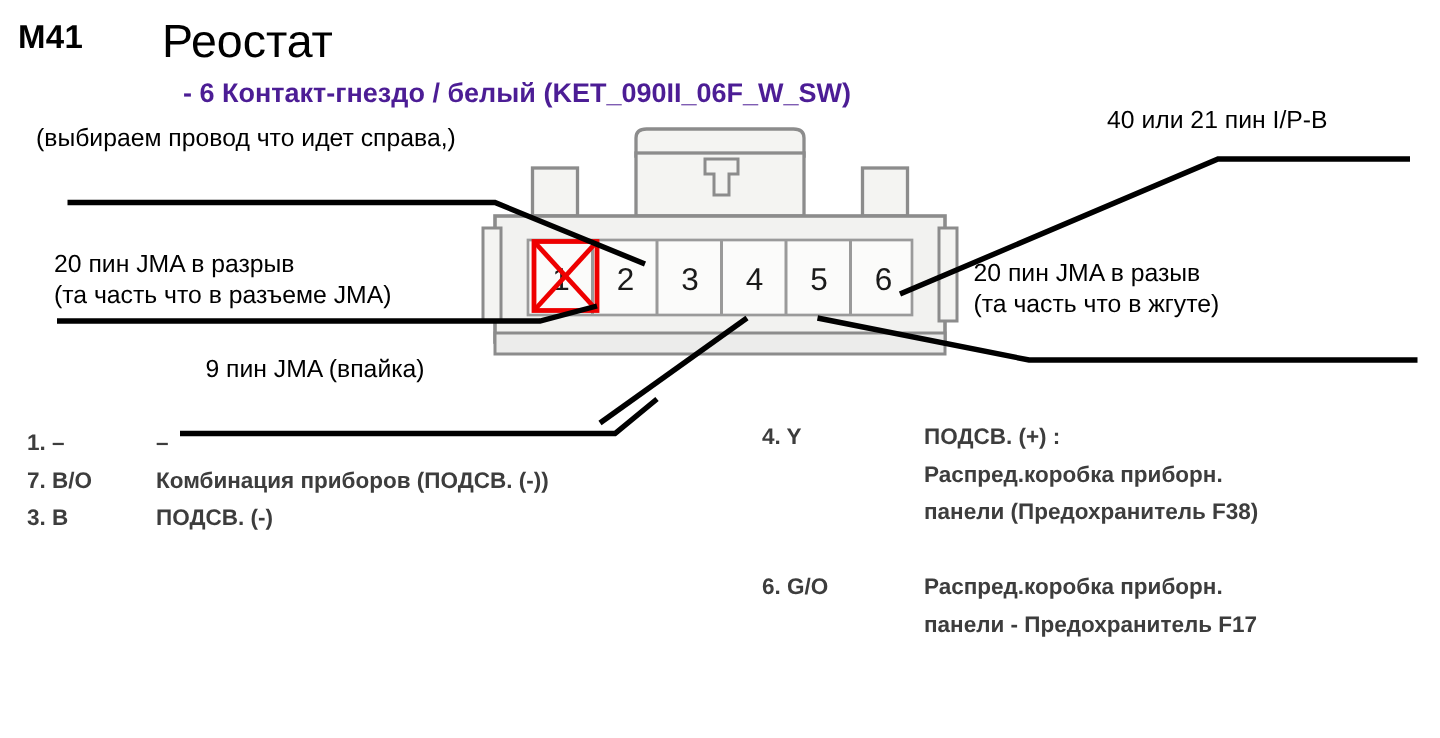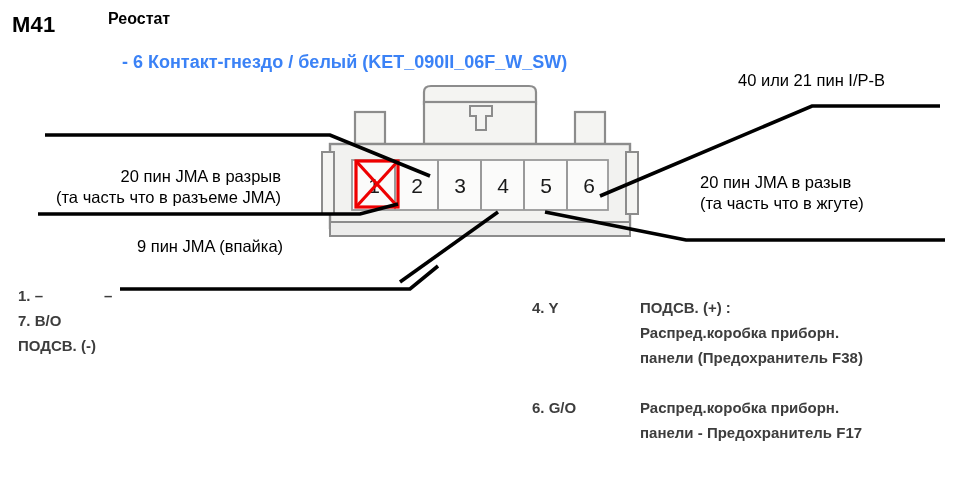--- a/index.html
+++ b/index.html
@@ -29,56 +29,56 @@
     left: 12px;
     top: 12px;
     font-size: 22px;
     font-weight: bold;
     letter-spacing: 0.2px;
   }
   .hdr-title {
     position: absolute;
     left: 108px;
     top: 10px;
-    font-size: 16px;
-    font-weight: bold;
+    font-size: 31px;
+    font-weight: normal;
   }
   .hdr-sub {
     position: absolute;
     left: 122px;
     top: 52px;
     font-size: 18px;
     font-weight: bold;
-    color: #3b82f6;
+    color: #4c1d95;
     white-space: nowrap;
   }
   
   .callout {
     position: absolute;
     font-size: 16.5px;
     line-height: 21px;
     white-space: nowrap;
   }
   .callout .ln { display: block; }
   .c-topleft   { left: 24px;  top: 82px; }
-  .c-midleft   { left: 56px;  top: 166px; text-align: right; }
+  .c-midleft   { left: 36px;  top: 166px; }
   .c-bottomcenter { left: 0px; top: 236px; width: 420px; text-align: center; }
   .c-topright  { left: 738px; top: 70px; }
-  .c-midright  { left: 700px; top: 172px; }
+  .c-midright  { left: 649px; top: 172px; }
   .c-bottomcenter .ln:first-child { }
   
   .legend {
     position: absolute;
     font-size: 15px;
     font-weight: bold;
     color: #3d3d3d;
     line-height: 25px;
   }
   .legend-left  { left: 18px;  top: 283px; }
-  .legend-right { left: 508px; top: 295px; margin-left: 24px; }
+  .legend-right { left: 508px; top: 279px; }
   .legend-row {
     display: flex;
     align-items: flex-start;
   }
   .legend-row .lr-pin {
     width: 86px;
     flex: 0 0 86px;
   }
   .legend-right .legend-row .lr-pin { width: 108px; flex: 0 0 108px; }
   .legend-row .lr-desc { white-space: nowrap; }
@@ -165,20 +165,21 @@
 
       <path d="M940 106 L812 106 L600 196"></path>
 
       <path d="M945 240 L686 240 L545 212"></path>
 
       <path d="M120 289 L410 289 L438 266"></path>
     </g>
   </svg>
 
   <div class="callout c-topleft">
+    <span class="ln">(выбираем провод что идет справа,)</span>
   </div>
 
   <div class="callout c-midleft">
     <span class="ln">20 пин JMA в разрыв</span>
     <span class="ln">(та часть что в разъеме JMA)</span>
   </div>
 
   <div class="callout c-bottomcenter">
     <span class="ln">9 пин JMA (впайка)</span>
   </div>
@@ -192,22 +193,24 @@
     <span class="ln">(та часть что в жгуте)</span>
   </div>
 
   <div class="legend legend-left">
     <div class="legend-row">
       <span class="lr-pin">1. –</span>
       <span class="lr-desc">–</span>
     </div>
     <div class="legend-row">
       <span class="lr-pin">7. B/O</span>
-    </div>
-    <div class="legend-row">
+      <span class="lr-desc">Комбинация приборов (ПОДСВ. (-))</span>
+    </div>
+    <div class="legend-row">
+      <span class="lr-pin">3. B</span>
       <span class="lr-desc">ПОДСВ. (-)</span>
     </div>
   </div>
 
   <div class="legend legend-right">
     <div class="legend-row">
       <span class="lr-pin">4. Y</span>
       <span class="lr-desc">ПОДСВ. (+) :</span>
     </div>
     <div class="legend-cont">Распред.коробка приборн.</div>

